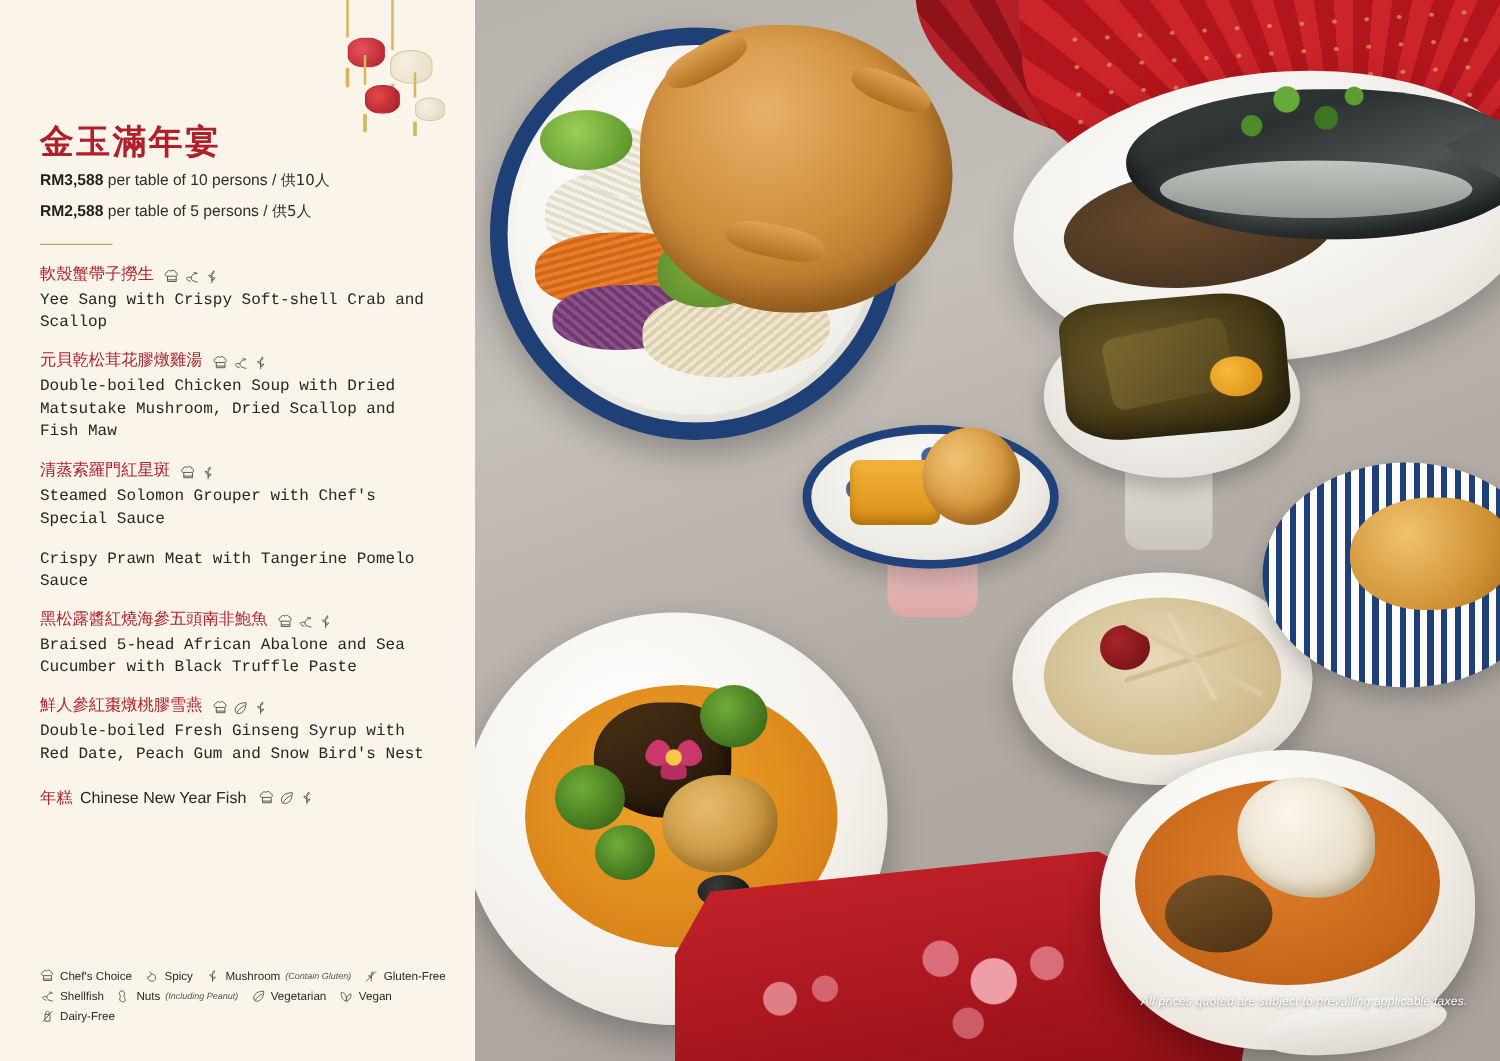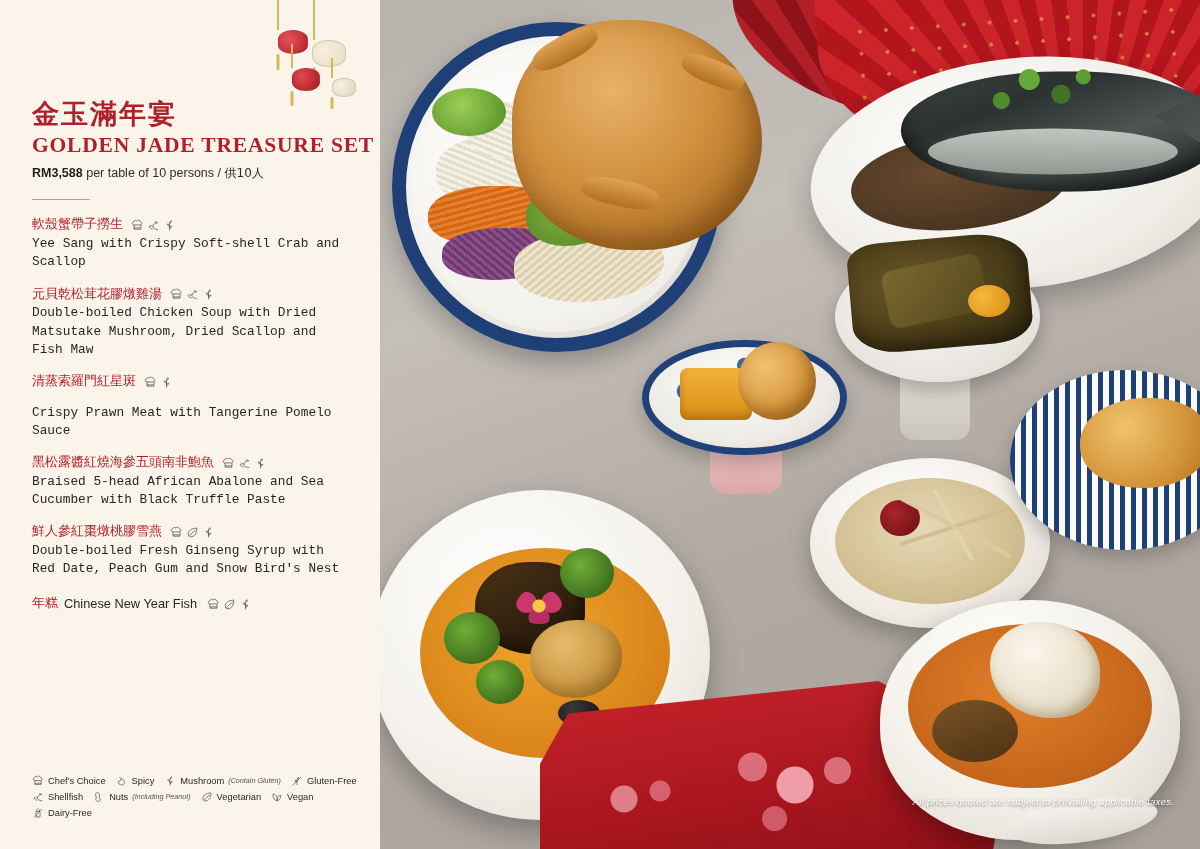--- a/index.html
+++ b/index.html
@@ -567,24 +567,26 @@
       <div class="lant" style="left:62px;top:58px;">
         <div class="cord" style="top:0;height:20px;"></div>
         <div class="body" style="left:0;top:20px;width:24px;height:19px;background:radial-gradient(circle at 35% 35%,#f3f0e6,#e0d6bd);border:1px solid #d9c9a4;"></div>
         <div class="tassel" style="top:39px;height:12px;background:#d8b65a;"></div>
       </div>
     </div>
 
     <div class="content">
 
       <div class="cn-title">金玉滿年宴</div>
-      <div class="en-title">GOLDEN JADE TREASURE SET</div>
 
       <div class="price-line">
         <b>RM3,588</b><span> per table of 10 persons / </span><span class="cjk">供10人</span>
+      </div>
+      <div class="price-line">
+        <b>RM2,588</b><span> per table of 5 persons / </span><span class="cjk">供5人</span>
       </div>
 
       <div class="divider"></div>
 
       <div id="dish-list">
           <div class="dish">
             <div class="dish-cn">
               <span>軟殼蟹帶子撈生</span>
               <span class="icons-inline">
                 <span class="ic">
@@ -659,20 +661,21 @@
                 <span class="ic">
                   <svg viewBox="0 0 24 24" fill="none" stroke="#3a3a3a" stroke-width="1.4">
                     <path d="M12 21V8"></path>
                     <path d="M12 8c0-2 1.2-4 3-5 .6 2.3 0 4.4-3 5z"></path>
                     <path d="M12 13c-2.4 0-4-1.6-4.4-3.6 2.4-.3 4 .8 4.4 3.6z"></path>
                     <path d="M12 17c2.4 0 4-1.6 4.4-3.6-2.4-.3-4 .8-4.4 3.6z"></path>
                   </svg>
                 </span>
               </span>
             </div>
+            <div class="dish-en">Steamed Solomon Grouper with Chef's Special Sauce</div>
           </div>
           <div class="dish">
             <div class="dish-en">Crispy Prawn Meat with Tangerine Pomelo Sauce</div>
           </div>
           <div class="dish">
             <div class="dish-cn">
               <span>黑松露醬紅燒海參五頭南非鮑魚</span>
               <span class="icons-inline">
                 <span class="ic">
                   <svg viewBox="0 0 24 24" fill="none" stroke="#3a3a3a" stroke-width="1.4">

